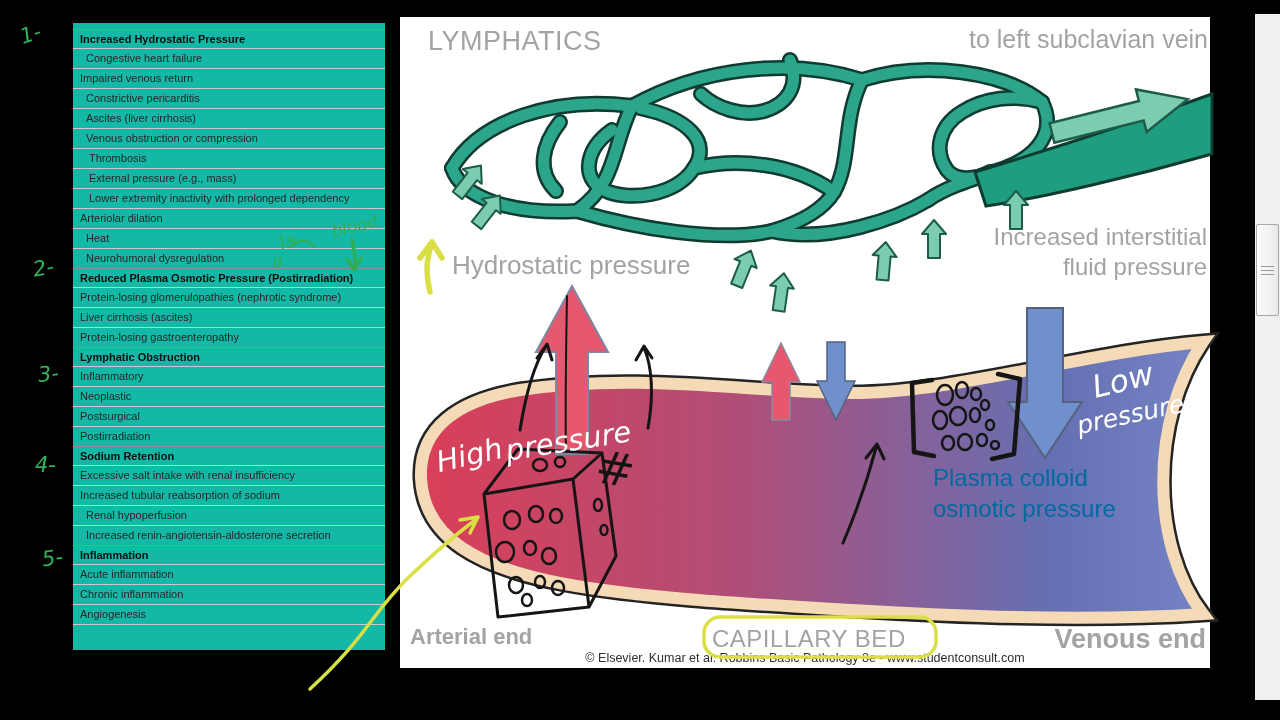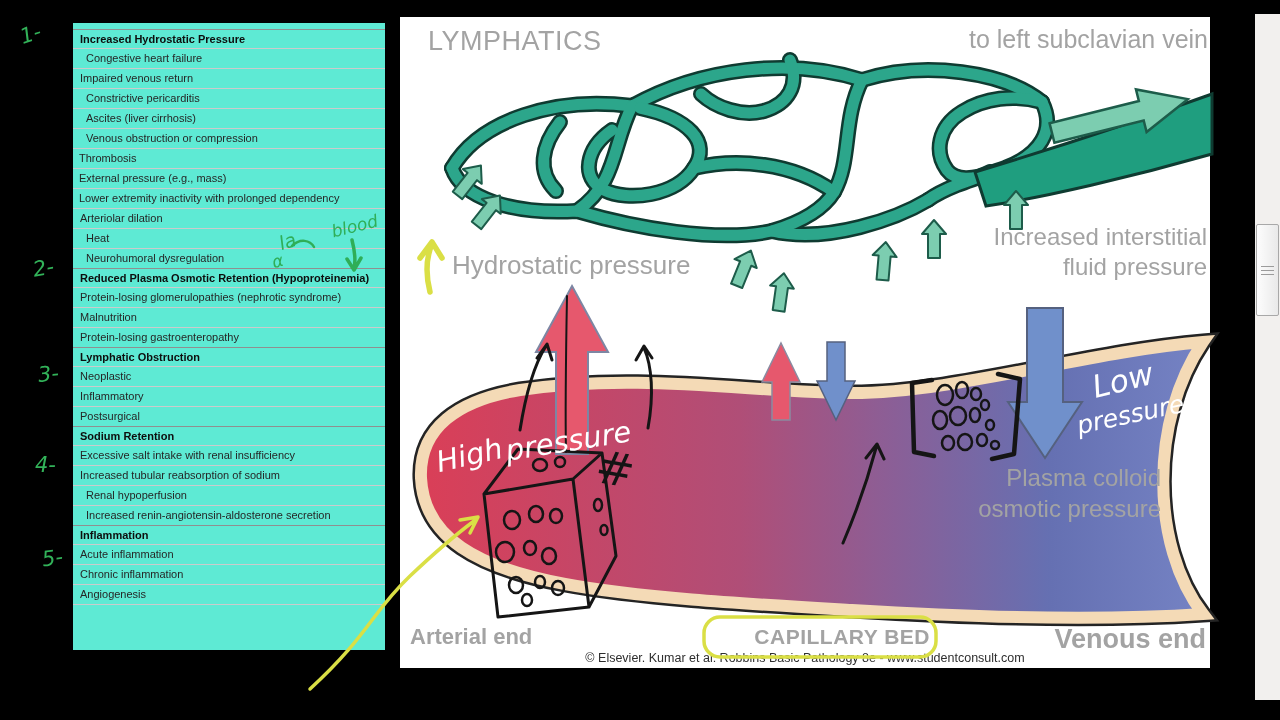--- a/index.html
+++ b/index.html
@@ -1,42 +1,42 @@
 <!DOCTYPE html>
 <html><head>
 <meta charset="utf-8">
 <style>
   html,body{margin:0;padding:0}
   body{width:1280px;height:720px;background:#000;position:relative;overflow:hidden;
        font-family:"Liberation Sans",sans-serif}
 
   
   #table-panel{position:absolute;left:73px;top:23px;width:312px;height:627px;
-               background:#5eead4;z-index:10;overflow:hidden}
+               background:#14b8a6;z-index:10;overflow:hidden}
   .sliver{height:7px;border-bottom:1px solid #cbcbcb;box-sizing:border-box}
   .trow{height:20px;line-height:19px;border-bottom:1px solid #cbcbcb;box-sizing:border-box;
         font-size:11px;color:#262626;padding-left:7px;white-space:nowrap;overflow:hidden}
   .trow.b{font-weight:bold;border-top:1px solid #8f8f8f;margin-top:-1px;color:#0d0d0d}
   .trow.i1{padding-left:13px}
-  .trow.i2{padding-left:6px}
+  .trow.i2{padding-left:16px}
 
   
   #diagram-panel{position:absolute;left:400px;top:17px;width:810px;height:651px;background:#fff;z-index:10}
 
   svg.layer{position:absolute;left:0;top:0;z-index:20;pointer-events:none}
   #overlay{z-index:41}
 
   .lbl{position:absolute;color:#a3a3a3;z-index:30;pointer-events:none}
   #lymphatics-title{left:428px;top:26px;font-size:27px;letter-spacing:.5px}
   #thoracic{right:72px;top:24px;font-size:25px;line-height:31px;text-align:right}
   #hydro-label{left:452px;top:250px;font-size:26px}
   #interstitial{left:955px;top:222px;width:252px;font-size:24px;line-height:30px;text-align:right}
-  #plasma{left:933px;top:462px;width:228px;font-size:24px;line-height:31px;text-align:right;color:#a3a3a3}
+  #plasma{left:933px;top:462px;width:228px;font-size:24px;line-height:31px;text-align:left;color:#0369a1}
   #arterial{left:410px;top:624px;font-size:22px;font-weight:bold}
-  #capbed{left:712px;top:625px;width:218px;text-align:right;font-size:21px;font-weight:bold;letter-spacing:.5px}
+  #capbed{left:712px;top:625px;width:218px;text-align:left;font-size:24px;font-weight:normal;letter-spacing:.5px}
   #venous{left:1040px;top:624px;width:166px;text-align:right;font-size:27px;font-weight:bold}
   #credit{left:400px;top:651px;width:810px;text-align:center;font-size:12.5px;color:#2e2e2e}
 
   .hand{position:absolute;z-index:31;font-family:"DejaVu Sans",sans-serif;font-style:italic;
         color:#fff;pointer-events:none}
   #hw-high{left:436px;top:438px;font-size:29px;transform:rotate(-13deg)}
   #hw-press{left:505px;top:424px;font-size:29px;transform:rotate(-9deg)}
   #hw-low{left:1092px;top:362px;font-size:31px;transform:rotate(-14deg)}
   #hw-lowp{left:1076px;top:400px;font-size:25px;transform:rotate(-12deg)}
   #hw-hash{left:596px;top:442px;font-size:46px;color:#141414;transform:rotate(10deg);font-style:normal}
@@ -72,28 +72,29 @@
       <div class="trow">Impaired venous return</div>
       <div class="trow i1">Constrictive pericarditis</div>
       <div class="trow i1">Ascites (liver cirrhosis)</div>
       <div class="trow i1">Venous obstruction or compression</div>
       <div class="trow i2">Thrombosis</div>
       <div class="trow i2">External pressure (e.g., mass)</div>
       <div class="trow i2">Lower extremity inactivity with prolonged dependency</div>
       <div class="trow">Arteriolar dilation</div>
       <div class="trow i1">Heat</div>
       <div class="trow i1">Neurohumoral dysregulation</div>
-      <div class="trow b">Reduced Plasma Osmotic Retention (Hypoproteinemia)</div>
+      <div class="trow b">Reduced Plasma Osmotic Pressure (Postirradiation)</div>
       <div class="trow">Protein-losing glomerulopathies (nephrotic syndrome)</div>
-      <div class="trow">Malnutrition</div>
+      <div class="trow">Liver cirrhosis (ascites)</div>
       <div class="trow">Protein-losing gastroenteropathy</div>
       <div class="trow b">Lymphatic Obstruction</div>
+      <div class="trow">Inflammatory</div>
       <div class="trow">Neoplastic</div>
-      <div class="trow">Inflammatory</div>
       <div class="trow">Postsurgical</div>
+      <div class="trow">Postirradiation</div>
       <div class="trow b">Sodium Retention</div>
       <div class="trow">Excessive salt intake with renal insufficiency</div>
       <div class="trow">Increased tubular reabsorption of sodium</div>
       <div class="trow i1">Renal hypoperfusion</div>
       <div class="trow i1">Increased renin-angiotensin-aldosterone secretion</div>
       <div class="trow b">Inflammation</div>
       <div class="trow">Acute inflammation</div>
       <div class="trow">Chronic inflammation</div>
       <div class="trow">Angiogenesis</div>
     </div>

